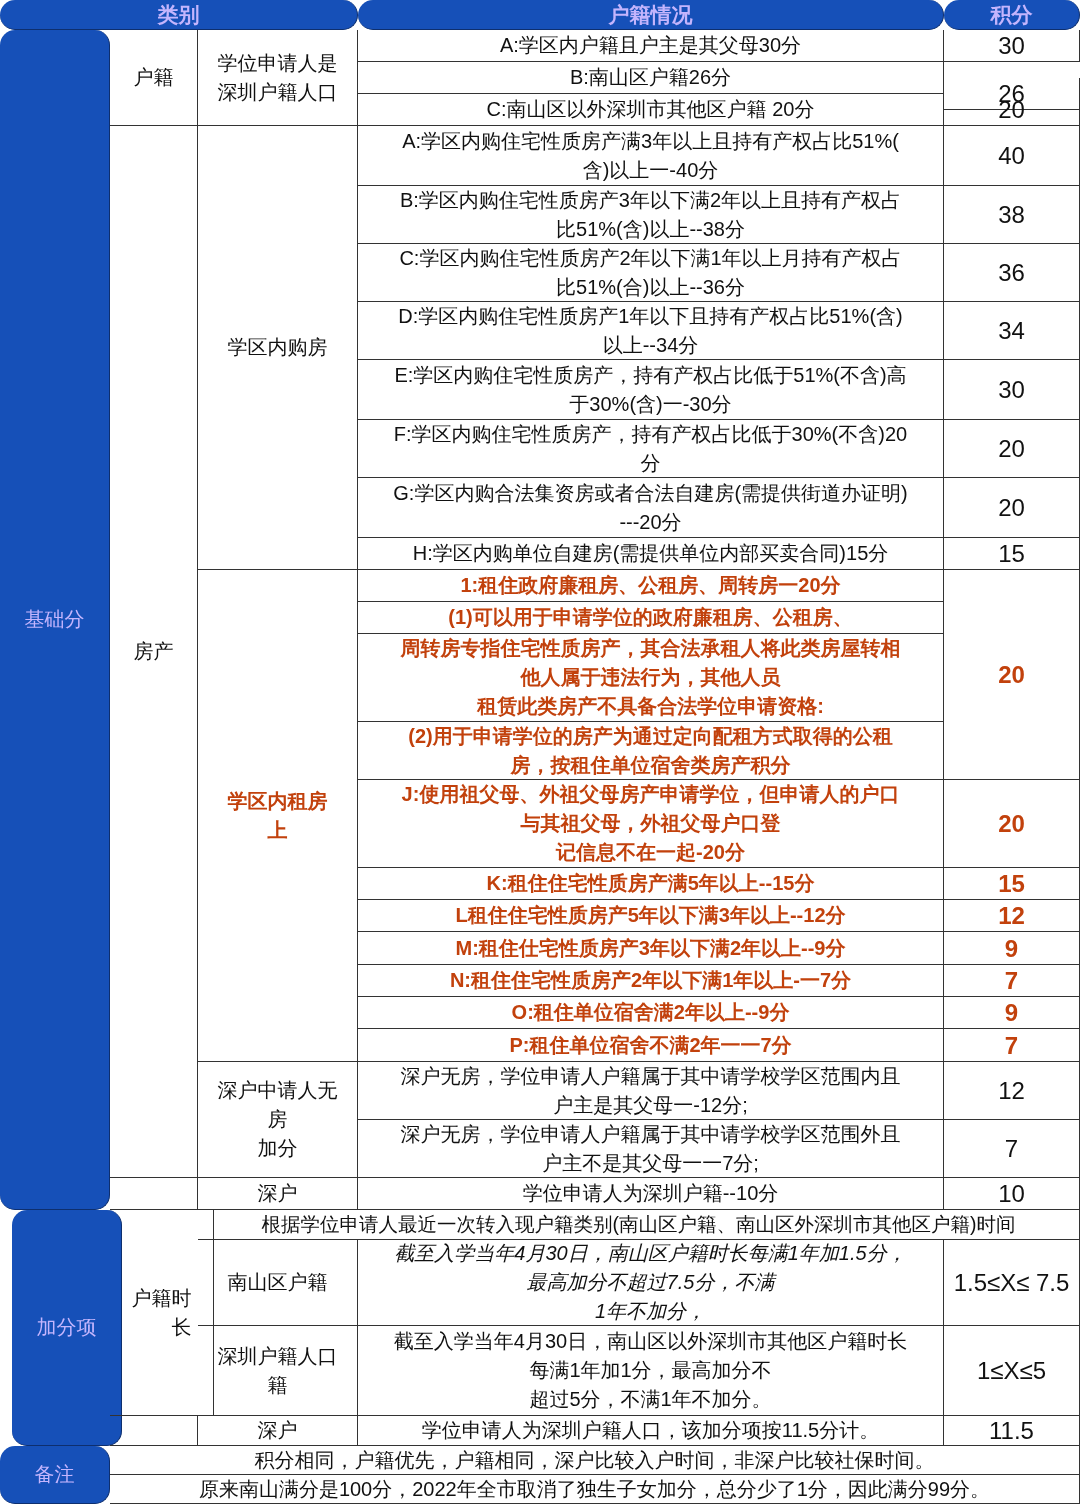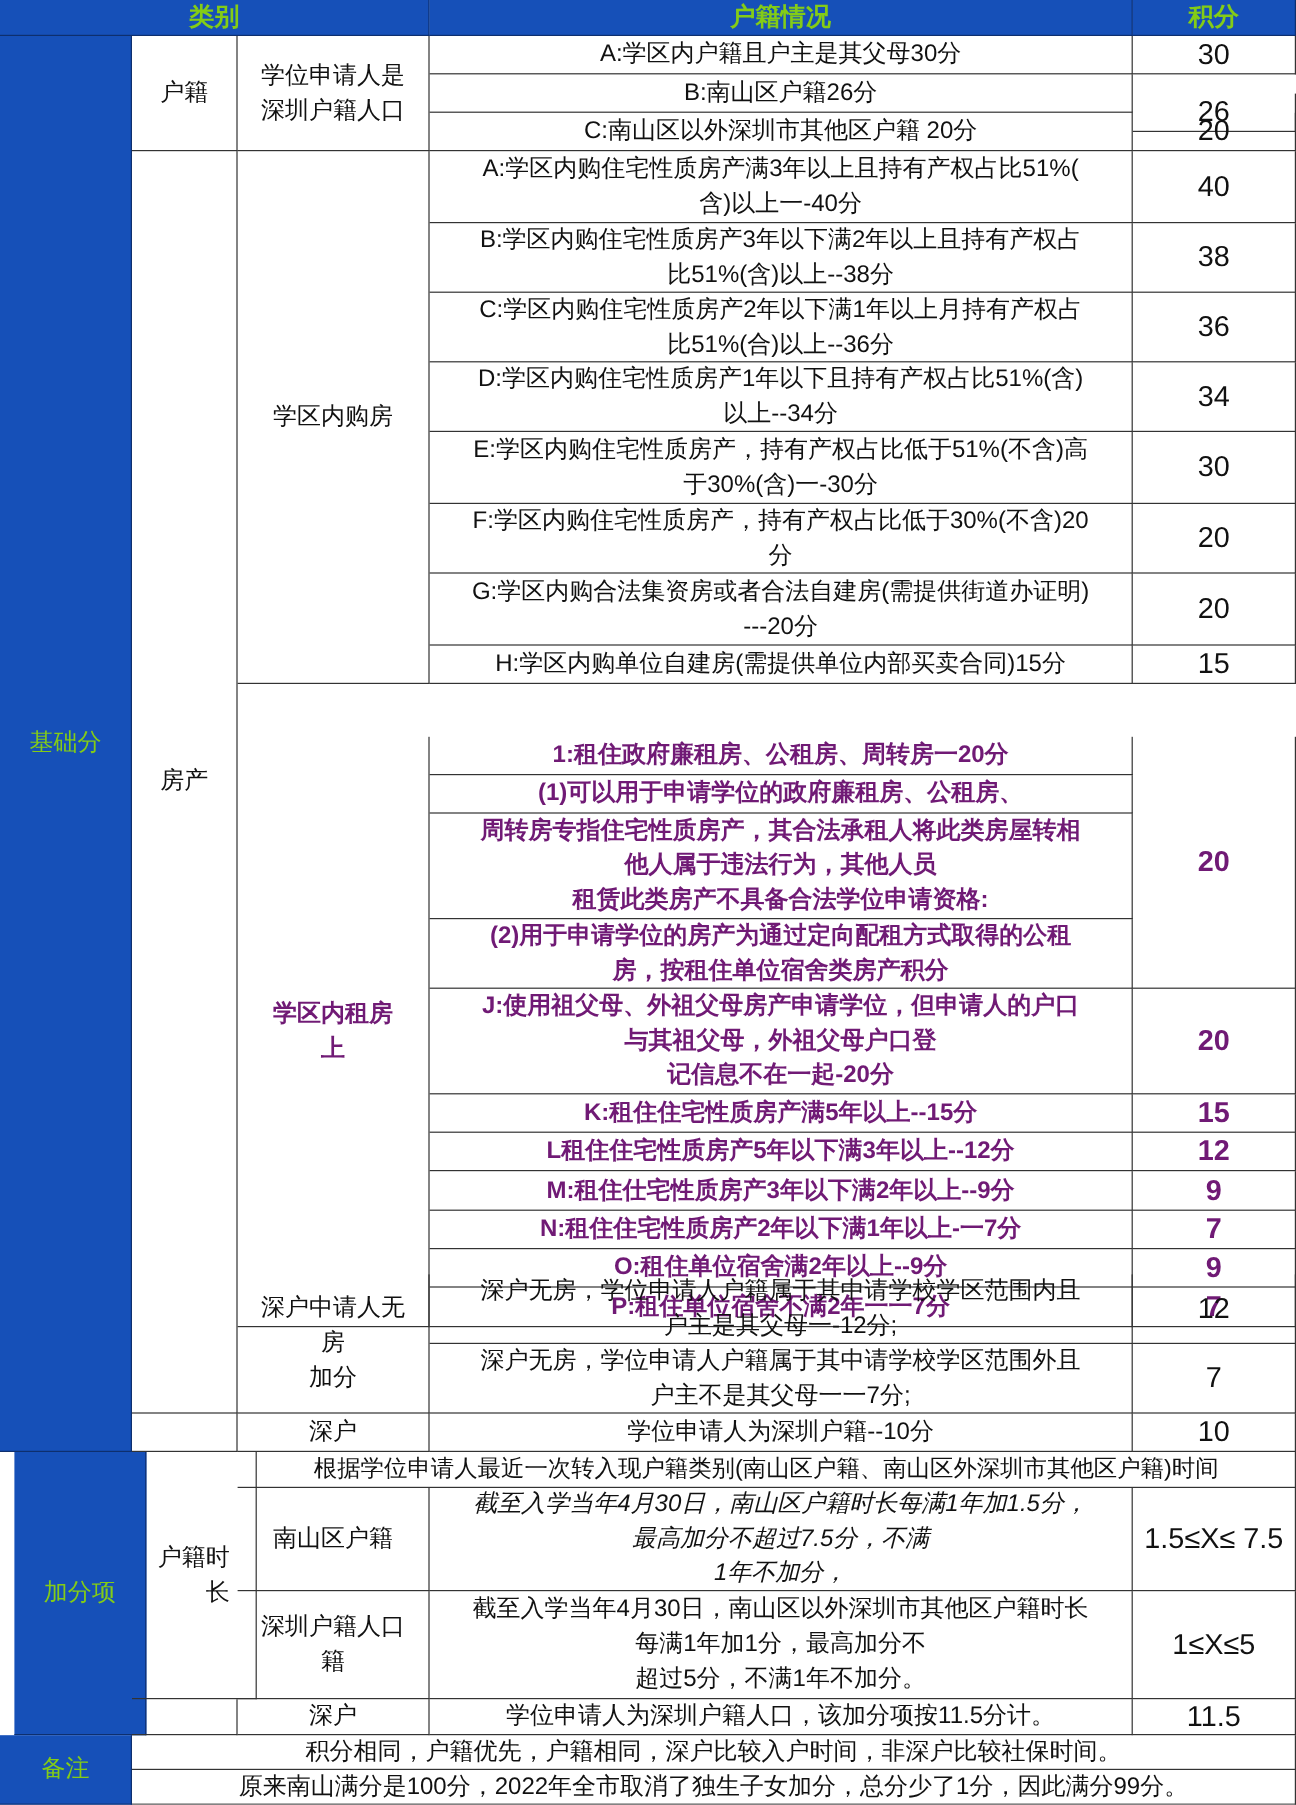--- a/index.html
+++ b/index.html
@@ -1,23 +1,23 @@
 <!DOCTYPE html>
 <html><head>
 <meta charset="utf-8">
 <style>
   html, body { margin:0; padding:0; background:#ffffff; }
   body { width:1080px; height:1504px; position:relative; overflow:hidden;
          font-family:"Liberation Sans","DejaVu Sans",sans-serif; color:#111; }
   .cell { position:absolute; box-sizing:border-box; display:flex; align-items:center; justify-content:center;
           text-align:center; border-right:1.5px solid #333; border-bottom:1.5px solid #333;
           font-size:20px; line-height:29px; padding:0 4px; white-space:pre-line; }
-  .blue { background:#1650b8; color:#84cc16; border-color:#0e2f6e; }
+  .blue { background:#1650b8; color:#c4b5fd; border-color:#0e2f6e;border-radius:15px; }
   .hdr { font-weight:bold; font-size:21px; }
-  .red { color:#701a75; font-weight:bold;margin-top:44px; }
+  .red { color:#c2410c; font-weight:bold; }
   .score { font-size:24px; }
 </style>
 </head>
 <body>
 
 <div class="cell blue hdr" style="left:0;top:0;width:358px;height:30px;">类别</div>
 <div class="cell blue hdr" style="left:358px;top:0;width:586px;height:30px;">户籍情况</div>
 <div class="cell blue hdr" style="left:944px;top:0;width:136px;height:30px;">积分</div>
 
 <div class="cell blue" style="left:0;top:30px;width:110px;height:1180px;">基础分</div>

